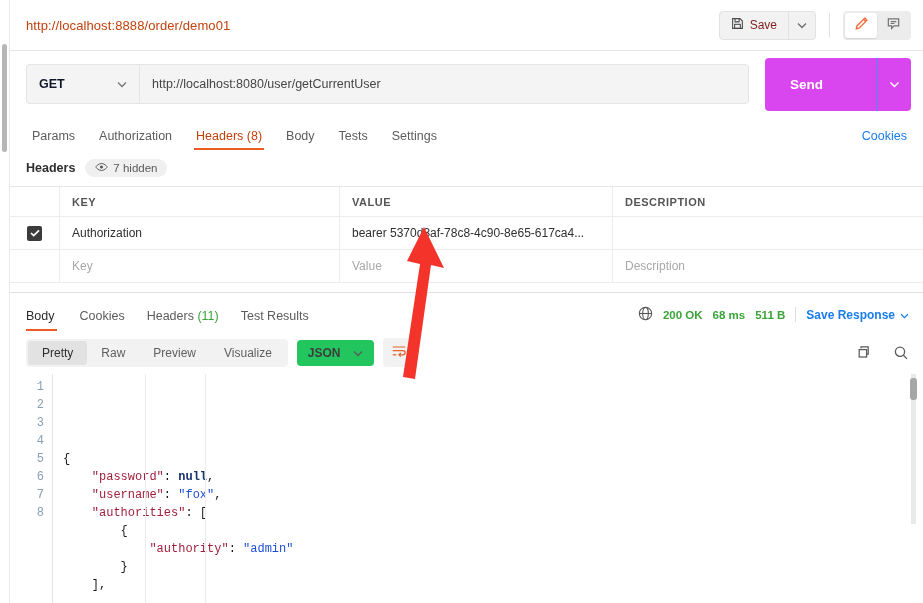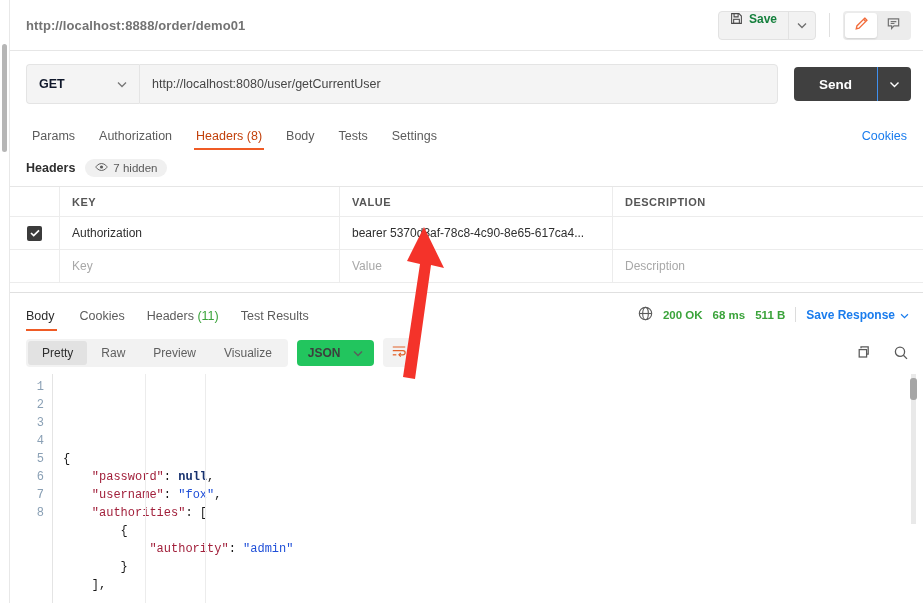--- a/index.html
+++ b/index.html
@@ -46,43 +46,43 @@
   .title-bar {
     height: 51px;
     border-bottom: 1px solid #e6e6e6;
     display: flex;
     align-items: center;
     padding: 0 12px 0 16px;
     flex: 0 0 51px;
   }
   .req-title {
     font-size: 13px;
-    font-weight: bold;
-    color: #737373;
+    font-weight: normal;
+    color: #c2410c;
     letter-spacing: .1px;
   }
   .title-right {
     margin-left: auto;
     display: flex;
     align-items: center;
     gap: 0;
   }
   .save-group {
     display: flex;
     align-items: stretch;
     height: 29px;
     border-radius: 4px;
     overflow: hidden;
     background: #f2f2f2;
     border: 1px solid #e2e2e2;
   }
   .save-btn {
-    display: flex; align-items: flex-start; gap: 6px;
+    display: flex; align-items: center; gap: 6px;
     padding: 0 11px;
-    font-size: 12px; font-weight: bold; color: #15803d;
+    font-size: 12px; font-weight: normal; color: #7f1d1d;
     cursor: pointer;
   }
   .save-caret {
     width: 27px;
     display: flex; align-items: center; justify-content: center;
     border-left: 1px solid #e2e2e2;
     color: #6e6e6e;
     cursor: pointer;
   }
   .title-sep {
@@ -131,25 +131,26 @@
     background: #f4f4f4;
     border: 1px solid #e4e4e4;
     border-radius: 0 4px 4px 0;
     display: flex; align-items: center;
     padding: 0 12px;
     font-size: 12.5px; color: #454545;
     cursor: text;
   }
   .send-group {
     margin-left: 16px;
-    height: 34px;
+    height: 53px;
     display: flex; align-items: stretch;
-    background: #404040;
+    background: #d946ef;
     border-radius: 4px;
     overflow: hidden;
+    gap: 29px;
   }
   .send-btn {
     padding: 0 25px;
     display: flex; align-items: center;
     color: #fff; font-size: 13.5px; font-weight: bold;
     cursor: pointer;
   }
   .send-caret {
     width: 34px;
     display: flex; align-items: center; justify-content: center;

